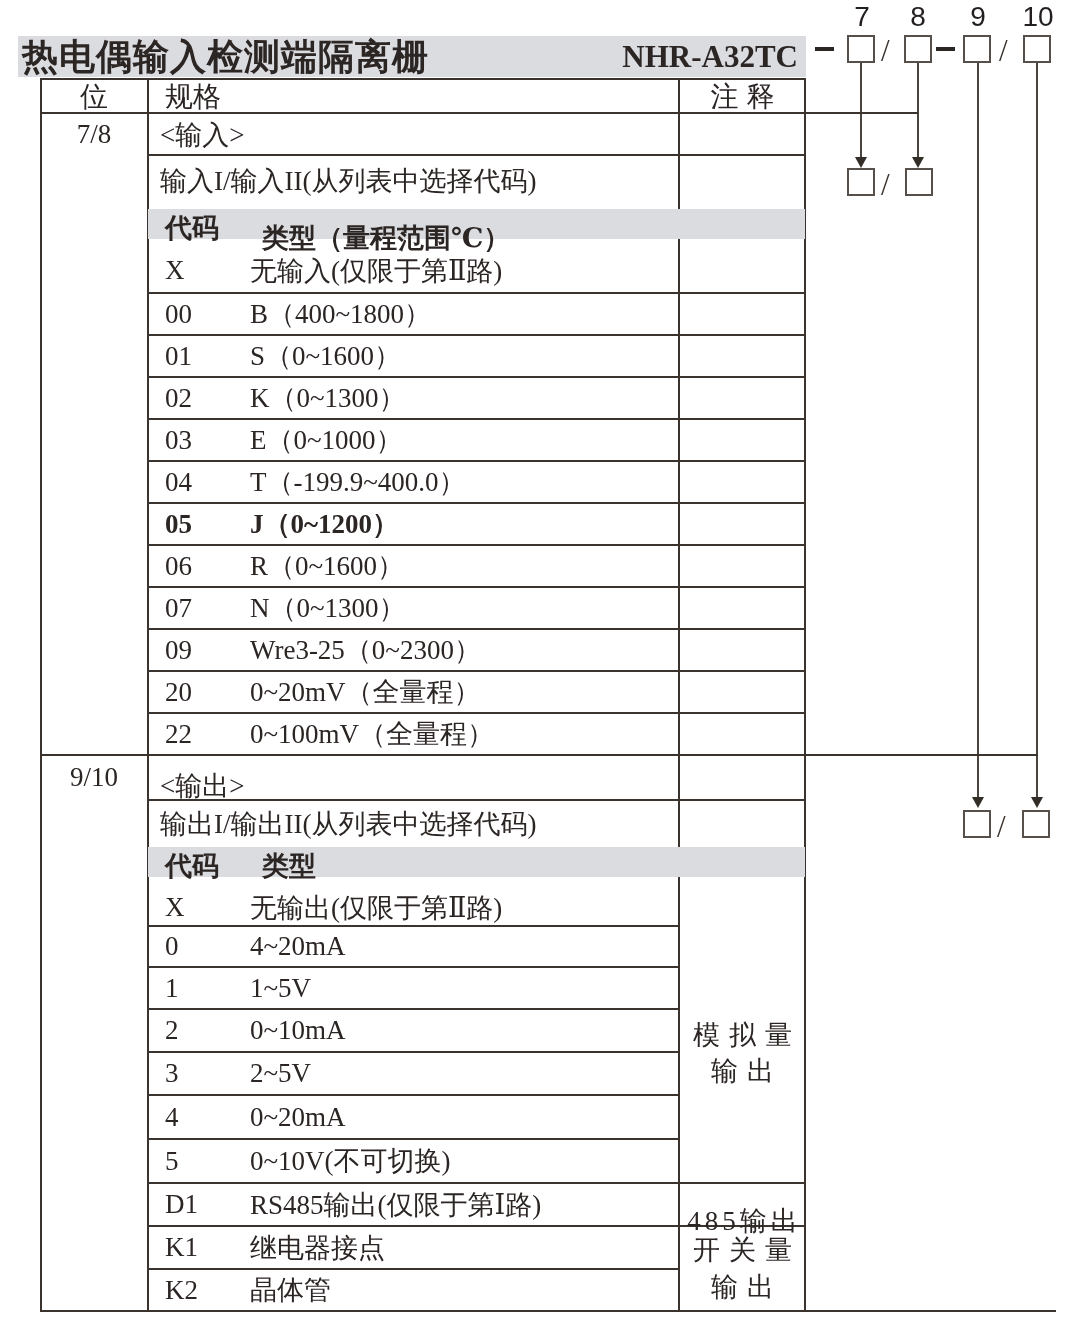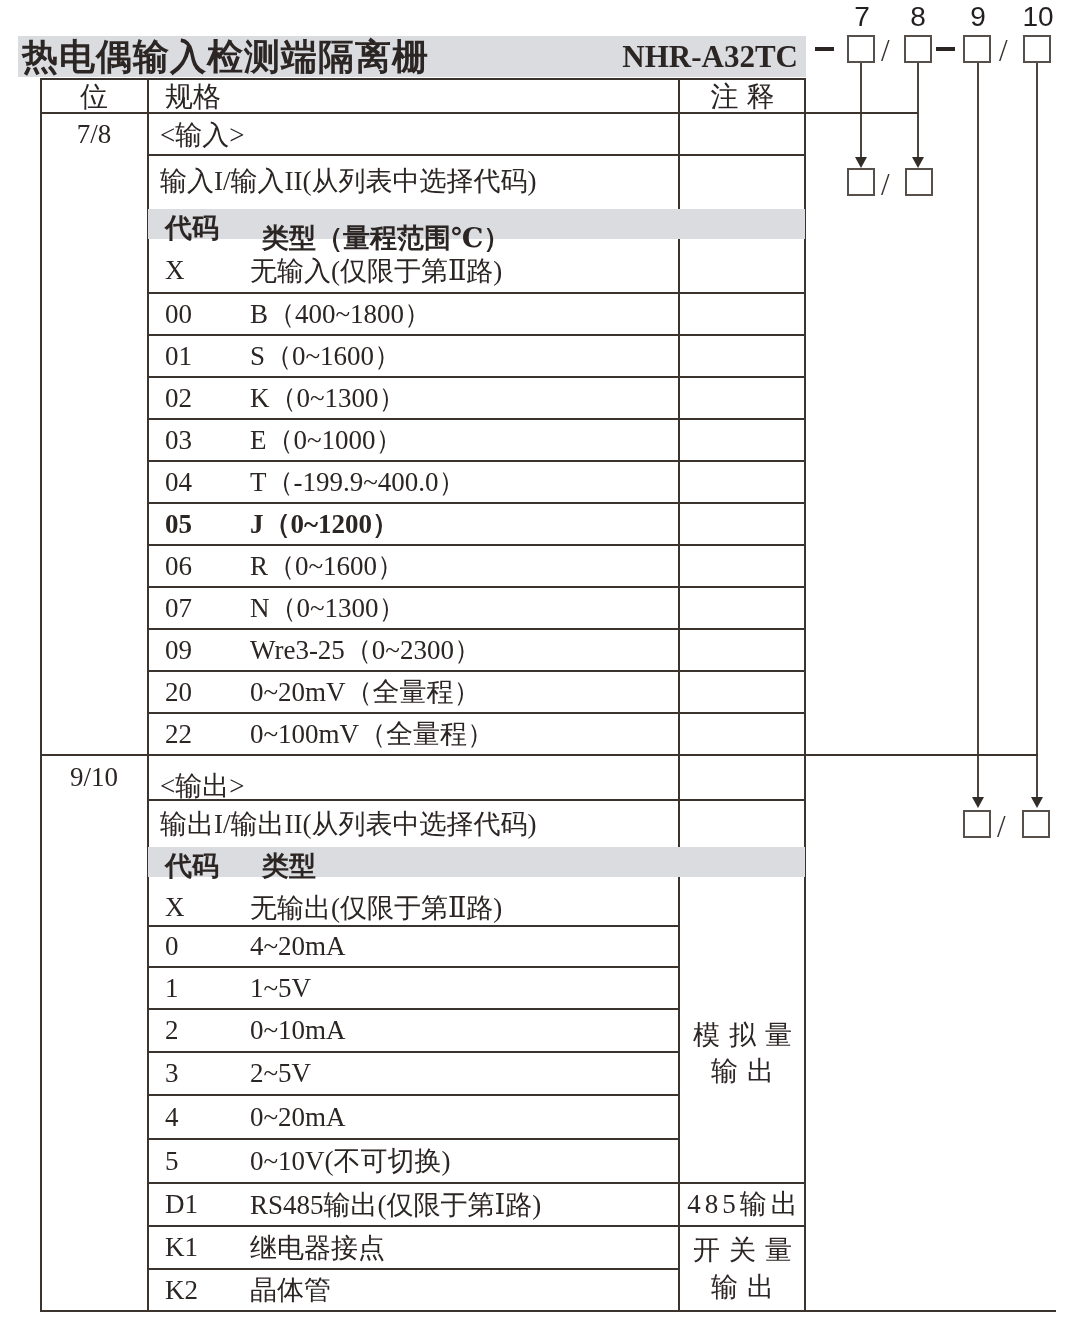--- a/index.html
+++ b/index.html
@@ -18,21 +18,21 @@
   .th{position:absolute;font-size:28px;}
   
   .row{position:absolute;left:148px;width:531px;display:flex;align-items:center;font-size:27px;}
   .row .code{position:absolute;left:17px;}
   .row .type{position:absolute;left:102px;}
   .graybar{position:absolute;left:148px;width:657px;height:30px;background:#dbdce0;}
   .gray-txt{position:absolute;font-size:27px;font-weight:bold;}
   .bitcell{position:absolute;left:42px;width:104px;display:flex;align-items:center;justify-content:center;font-size:27px;}
   .sect-title{position:absolute;left:160px;font-size:27px;display:flex;align-items:center;}
   .notecell{position:absolute;left:681px;width:123px;display:flex;flex-direction:column;align-items:center;justify-content:center;font-size:27px;letter-spacing:9px;line-height:1.35;text-indent:9px;}
-  .note485{letter-spacing:4px;text-indent:4px;}
+  .note485{letter-spacing:4px;text-indent:4px;margin-top:17px;}
   
   .digit{position:absolute;top:2px;width:34px;height:30px;line-height:30px;text-align:center;font-size:28px;font-family:"Liberation Sans","DejaVu Sans",sans-serif;color:#231f20;}
   .obox{position:absolute;width:24px;height:24px;border:2px solid #57504a;background:#ffffff;}
   .dash{position:absolute;width:19px;height:4px;background:#2b2523;}
   .slash{position:absolute;font-size:31px;line-height:30px;color:#3a332e;}
   .dropline{position:absolute;width:2px;background:#4a443f;}
   .arrow{position:absolute;width:0;height:0;border-left:6px solid transparent;border-right:6px solid transparent;border-top:11px solid #332d28;}
 </style>
 </head>
 <body>

